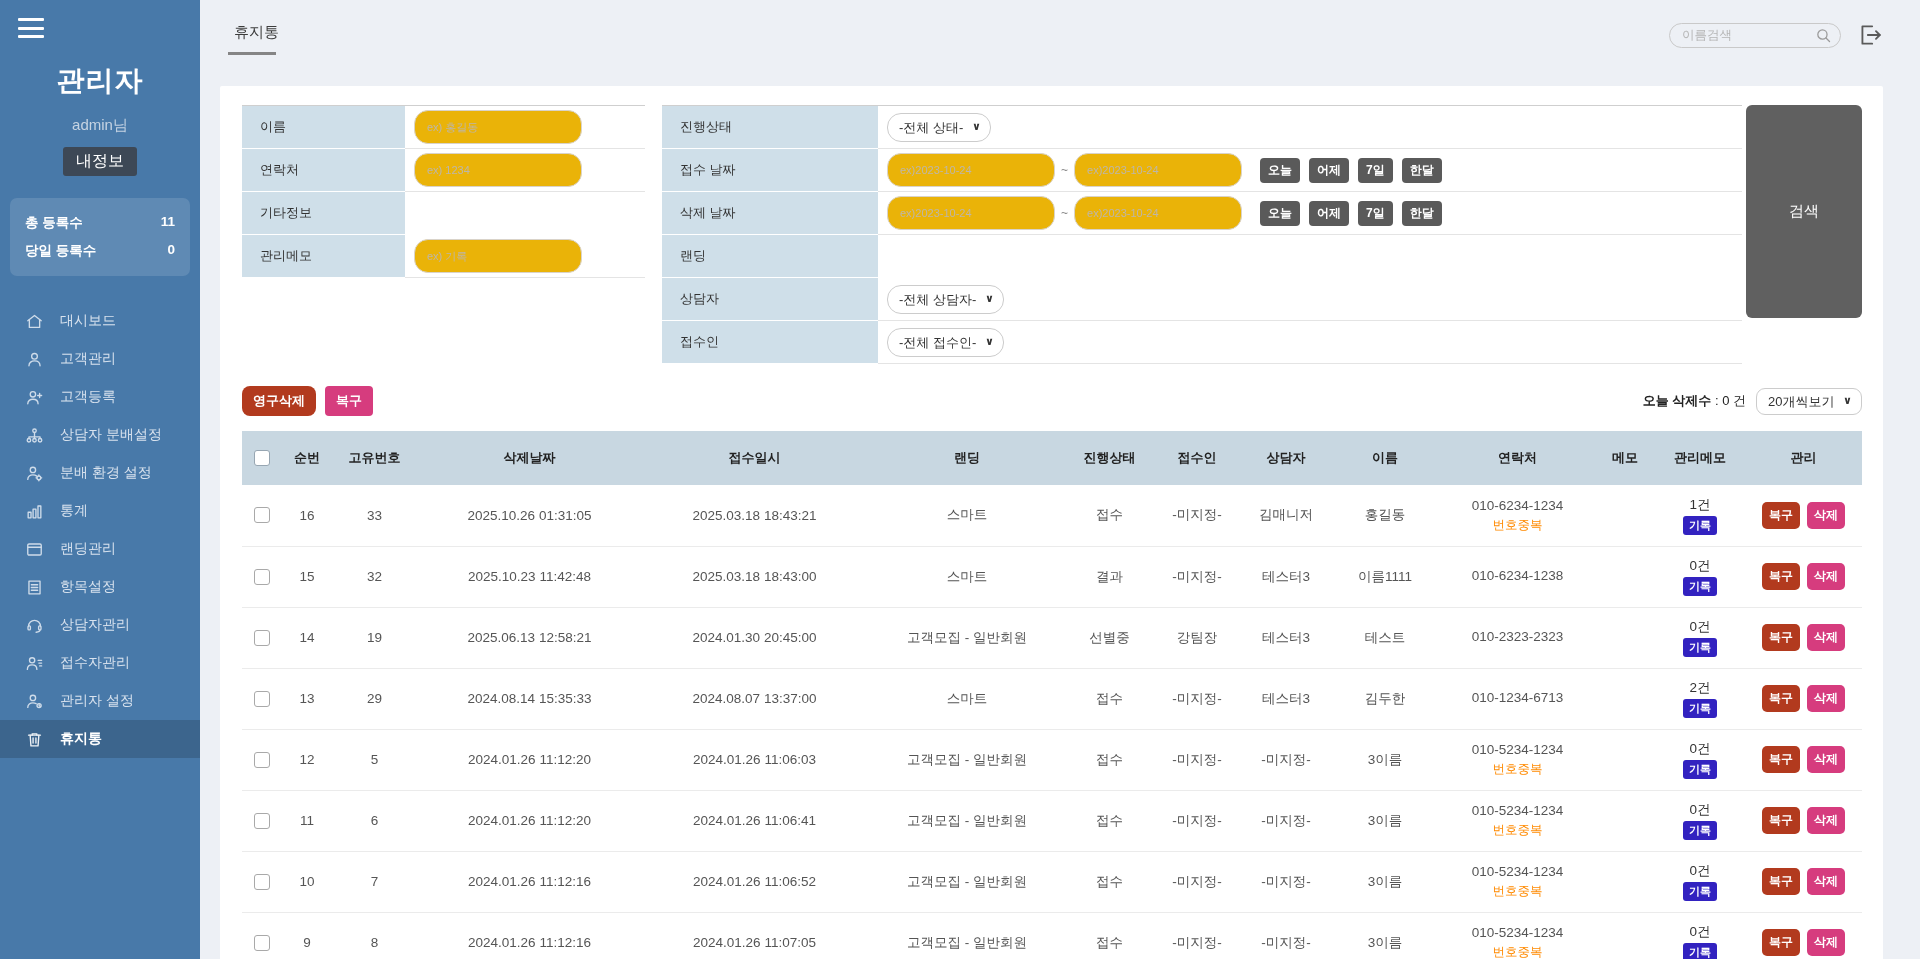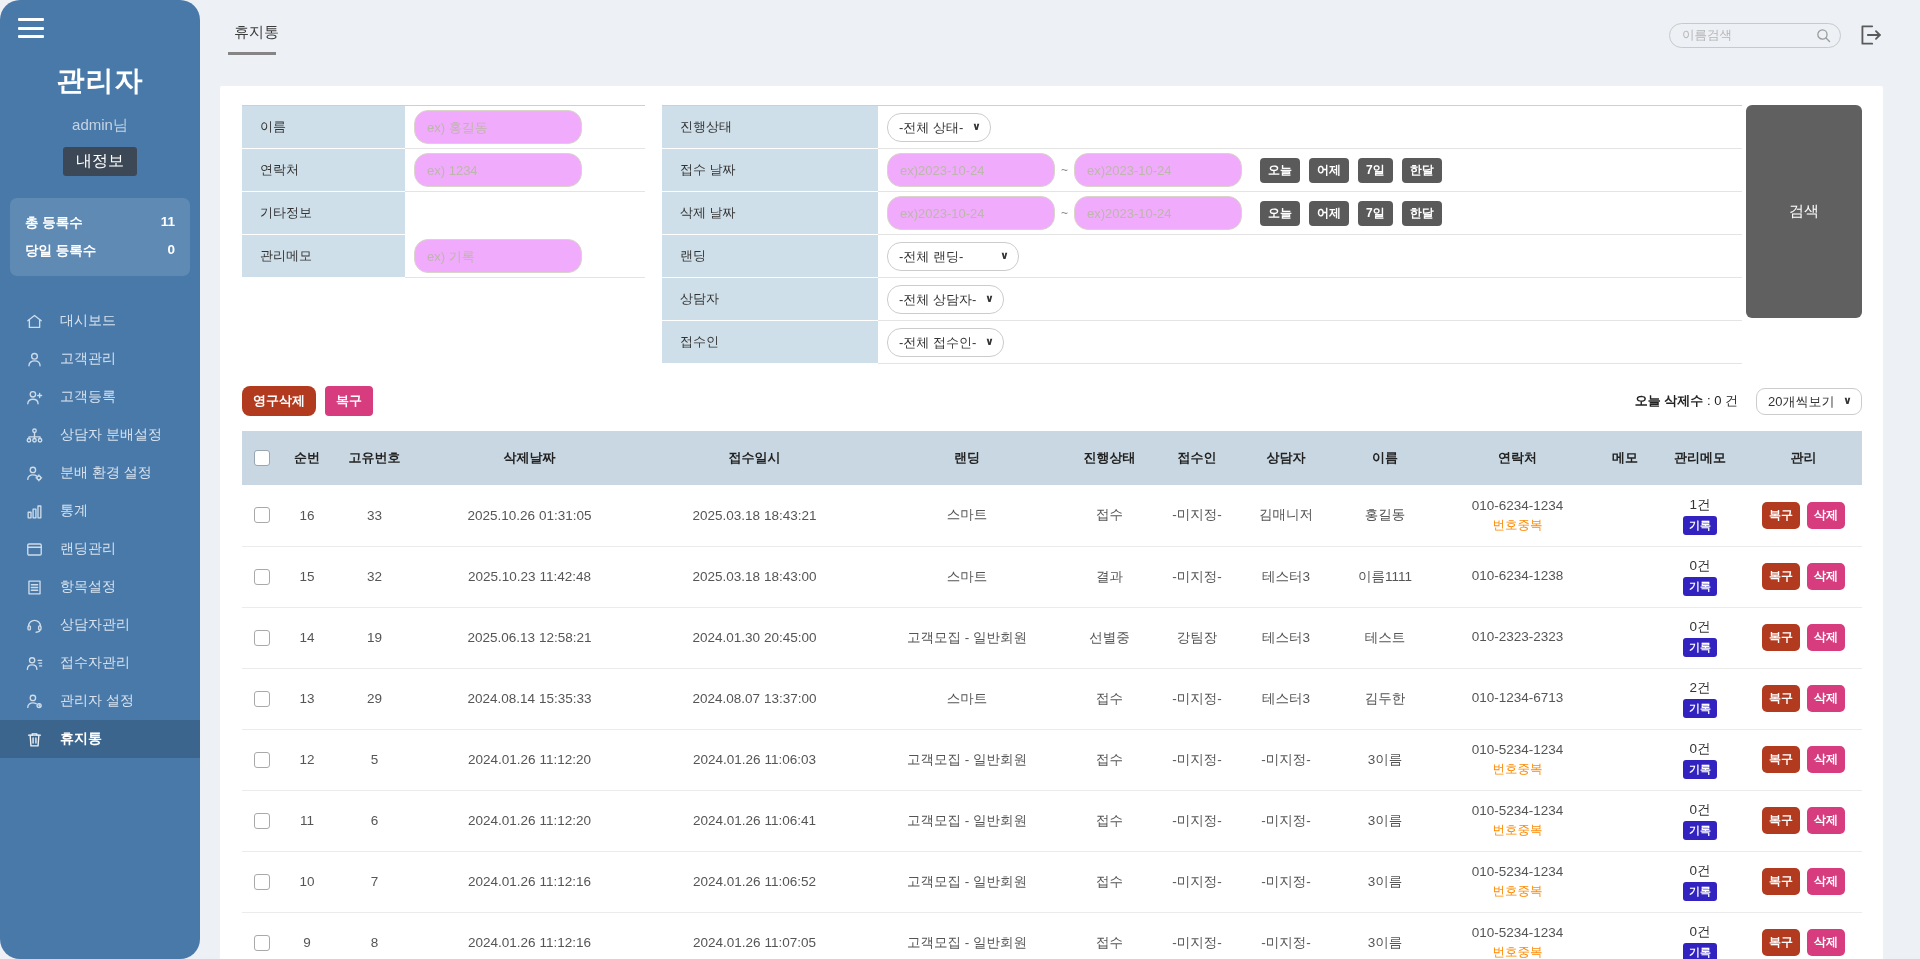--- a/index.html
+++ b/index.html
@@ -5,21 +5,21 @@
   :root{
     --sidebar:#4879a9; --label-bg:#cfdfe9; --thead-bg:#c8d7e1;
     --brick:#b23a1e; --pink:#d63c7e; --badge-blue:#3222c0; --dup-orange:#ff8a00;
     --dark-btn:#5a5a5a; --search-btn:#606060; --page-bg:#edf0f5;
   }
   *{margin:0;padding:0;box-sizing:border-box;}
   html,body{width:1920px;height:959px;overflow:hidden;}
   body{font-family:"Liberation Sans","DejaVu Sans",sans-serif;background:var(--page-bg);display:flex;}
 
   
-  .sidebar{width:200px;min-width:200px;height:959px;background:var(--sidebar);color:#fff;position:relative;border-radius:20px;}
+  .sidebar{width:200px;min-width:200px;height:959px;background:var(--sidebar);color:#fff;position:relative;}
   .hamburger{position:absolute;top:18px;left:18px;width:26px;height:20px;display:flex;flex-direction:column;justify-content:space-between;cursor:pointer;}
   .hamburger span{display:block;height:3px;background:#fff;border-radius:1px;}
   .side-title{margin-top:62px;text-align:center;font-size:28px;font-weight:bold;letter-spacing:1px;}
   .side-user{margin-top:16px;text-align:center;font-size:15px;color:#c6d4e3;}
   .side-myinfo-wrap{text-align:center;margin-top:12px;}
   .side-myinfo{display:inline-block;background:#3d4856;color:#fff;font-size:16px;padding:4px 13px;border-radius:3px;cursor:pointer;border:none;}
   .side-stats{margin:22px 10px 0 10px;background:rgba(255,255,255,.13);border-radius:7px;padding:11px 15px;}
   .side-stats .srow{display:flex;justify-content:space-between;font-size:13.5px;font-weight:bold;padding:5px 0;color:#fff;}
   .menu{margin-top:26px;text-align:center;}
   .menu-item{display:flex;align-items:center;height:38px;padding-left:24px;font-size:14px;color:#d8e2ee;cursor:pointer;}
@@ -47,36 +47,36 @@
   
   .filter-zone{display:flex;align-items:flex-start;}
   .ftable{border-top:1px solid #cfcfcf;}
   .frow{display:grid;height:43px;}
   .ftable-left{width:403px;}
   .ftable-left .frow{grid-template-columns:163px 240px;}
   .ftable-right{width:1080px;margin-left:17px;}
   .ftable-right .frow{grid-template-columns:216px 864px;}
   .fcell-label{background:var(--label-bg);display:flex;align-items:center;padding-left:18px;font-size:13px;color:#333;border-bottom:1px solid #fff;}
   .fcell-field{display:flex;align-items:center;gap:6px;padding-left:9px;border-bottom:1px solid #e4e4e4;background:#fff;}
-  .txt-input{height:27px;border:1px solid #d9d3c9;border-radius:14px;padding:16px 12px;font-size:13px;color:#555;width:168px;outline:none;background:#f0abfc;}
+  .txt-input{height:27px;border:1px solid #d9d3c9;border-radius:14px;padding:16px 12px;font-size:11px;color:#555;width:168px;outline:none;background:#eab308;}
   .txt-input::placeholder{color:#bdb6aa;}
   .date-input{width:168px;}
   .tilde{color:#888;font-size:12px;}
   .preset-btn{background:var(--dark-btn);color:#fff;border:none;border-radius:4px;font-size:12px;font-weight:bold;padding:4px 8px;margin-left:3px;cursor:pointer;}
   .sel{position:relative;display:inline-block;}
   .sel select{appearance:none;-webkit-appearance:none;-moz-appearance:none;height:29px;border:1px solid #ccc;border-radius:14px;background:#fff;padding:0 26px 0 11px;font-size:13px;color:#333;outline:none;cursor:pointer;font-family:inherit;}
   .sel::after{content:"∨";position:absolute;right:10px;top:50%;transform:translateY(-52%);font-size:11px;font-weight:bold;color:#333;pointer-events:none;}
   .sel.wide select{min-width:132px;}
   .big-search{margin-left:auto;width:116px;height:213px;background:var(--search-btn);color:#fff;border:none;border-radius:6px;font-size:15px;cursor:pointer;font-family:inherit;}
 
   
   .toolbar{display:flex;align-items:center;margin-top:22px;height:30px;}
   .btn-purge{background:var(--brick);color:#fff;border:none;border-radius:8px;font-size:13px;font-weight:bold;padding:6px 11px;cursor:pointer;}
   .btn-restore-top{background:var(--pink);color:#fff;border:none;border-radius:4px;font-size:13px;font-weight:bold;padding:6px 11px;margin-left:9px;cursor:pointer;}
-  .toolbar-right{margin-left:auto;display:flex;align-items:center;gap:18px;}
+  .toolbar-right{margin-left:auto;display:flex;align-items:center;gap:10px;}
   .today-del{font-size:13px;color:#222;}
   .today-del b{font-weight:bold;}
   .sel.page-size select{border-radius:9px;height:27px;}
 
   
   table.data{width:1620px;border-collapse:collapse;table-layout:fixed;margin-top:15px;}
   table.data th{background:var(--thead-bg);height:54px;font-size:13px;color:#222;font-weight:bold;}
   table.data td{height:61px;text-align:center;font-size:13.5px;color:#555;border-bottom:1px solid #ebebeb;}
   .checkbox{display:inline-block;width:16px;height:16px;border:1.5px solid #97a6b2;border-radius:3px;background:#fff;cursor:pointer;vertical-align:middle;}
   td .checkbox{border-color:#a9a9a9;}
@@ -328,23 +328,20 @@
             <span class="tilde">~</span>
             <input class="txt-input date-input" placeholder="ex)2023-10-24" style="">
             <button class="preset-btn" style="margin-left:12px;">오늘</button>
             <button class="preset-btn">어제</button>
             <button class="preset-btn">7일</button>
             <button class="preset-btn">한달</button>
           </div>
         </div>
         <div class="frow">
           <div class="fcell-label">랜딩</div>
-          <div class="fcell-field">
-            <span class="sel wide"><select><option>-전체 랜딩-</option></select></span>
-          </div>
         </div>
         <div class="frow">
           <div class="fcell-label">상담자</div>
           <div class="fcell-field">
             <span class="sel"><select><option>-전체 상담자-</option></select></span>
           </div>
         </div>
         <div class="frow">
           <div class="fcell-label">접수인</div>
           <div class="fcell-field">

